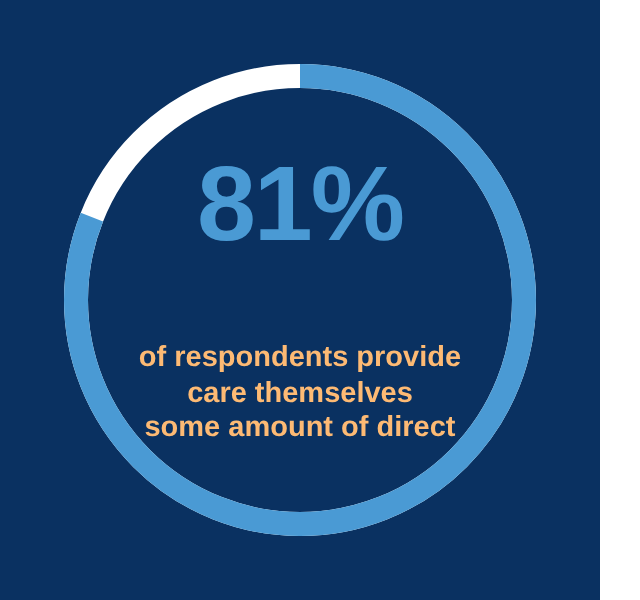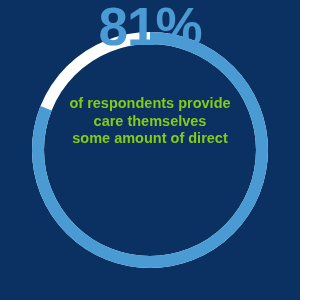--- a/index.html
+++ b/index.html
@@ -29,21 +29,21 @@
   }
   #center-content {
     position: absolute;
     left: 0;
     top: 0;
     width: 300px;
     height: 300px;
     display: flex;
     flex-direction: column;
     align-items: center;
-    justify-content: flex-start;
+    justify-content: center;
     text-align: center;
   }
   #stat-value {
     font-size: 53px;
     font-weight: bold;
     line-height: 1;
     letter-spacing: -1px;
     color: #4a9ad4;
     margin: 0 0 14px 0;
     padding: 0;
@@ -66,20 +66,20 @@
 
 <div id="infographic" style="background: rgb(10, 49, 97);">
 
   <svg id="donut-svg" viewBox="0 0 300 300">
     <circle cx="150" cy="150" r="112" fill="none" stroke="#ffffff" stroke-width="12"></circle>
     <circle id="value-arc" cx="150" cy="150" r="112" fill="none" stroke="#4a9ad4" stroke-width="12" stroke-dasharray="570.0105710673321 133.70618333678155" stroke-dashoffset="0" transform="rotate(-90 150 150)"></circle>
   </svg>
 
   <div id="center-content">
     <div id="stat-value" style="color: rgb(74, 154, 212);">81%</div>
-    <div id="caption" style="color: #84cc16; margin-top: 28px;">
+    <div id="caption" style="color: #fdba74; margin-top: 28px;">
       <span class="caption-line">of respondents provide</span>
       <span class="caption-line">care themselves</span>
       <span class="caption-line">some amount of direct</span>
     </div>
   </div>
 
 </div>
 
 </body></html>

